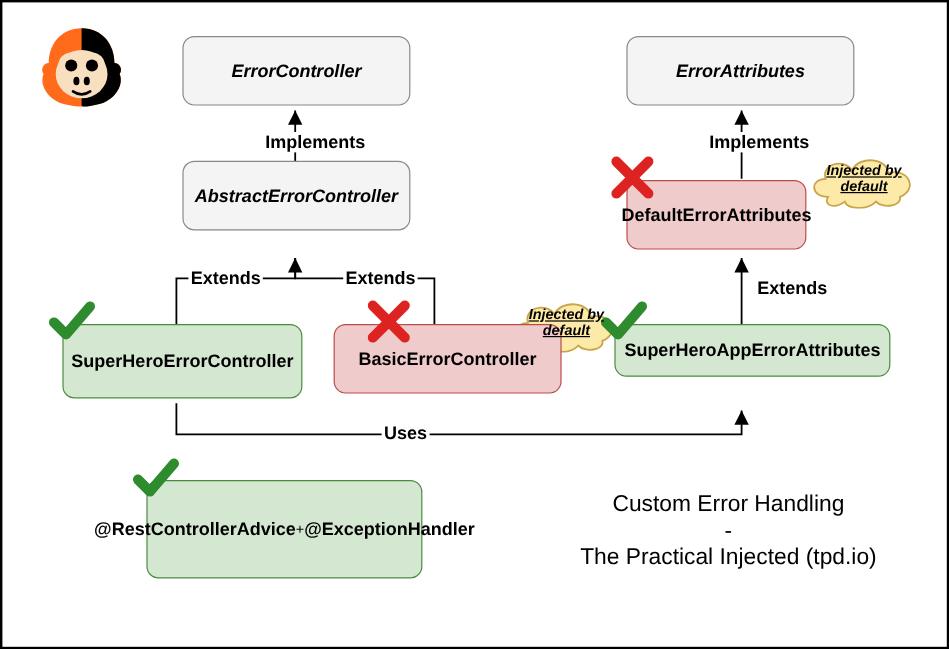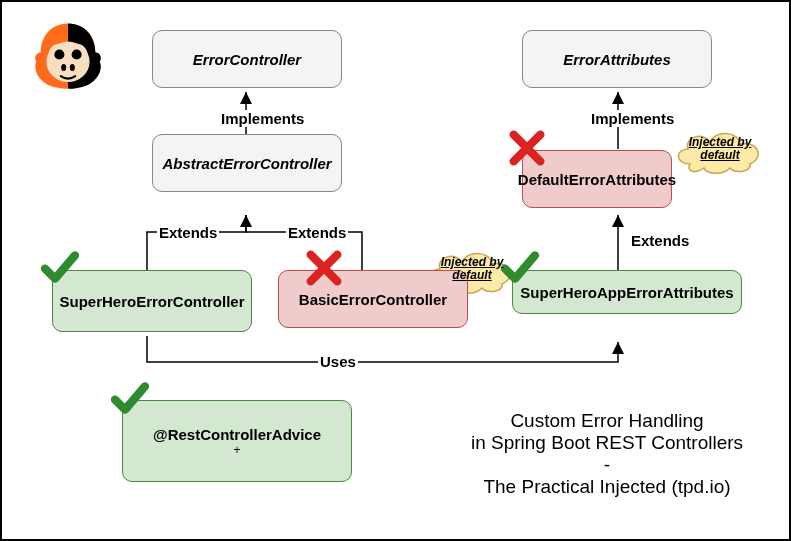--- a/index.html
+++ b/index.html
@@ -147,23 +147,24 @@
 </div>
 <div class="box red" style="left:276px; top:268px; width:190px; height:58px;">
   <span>BasicErrorController</span>
 </div>
 <div class="box green" style="left:510px; top:268px; width:230px; height:44px;">
   <span>SuperHeroAppErrorAttributes</span>
 </div>
 
 <div class="mlabel" style="left:316px; top:351px;">Uses</div>
 
-<div class="box green" style="left:120px; top:398px; width:230px; height:82px; flex-direction:column;">
+<div class="box green" style="left:120px; top:398px; width:230px; height:82px; flex-direction:row;">
   <span>@RestControllerAdvice</span>
   <span style="font-weight:normal; font-size:12px;">+</span>
+  <span>@ExceptionHandler</span>
 </div>
 
 <div class="check" style="left:38px; top:245px;">
   <svg viewBox="0 0 24 24">
       <path d="M3 13 L9 19 L21 5" stroke="#2e8b2e" stroke-width="5" fill="none" stroke-linecap="round" stroke-linejoin="round"></path>
     </svg>
 </div>
 <div class="check" style="left:498px; top:245px;">
   <svg viewBox="0 0 24 24">
       <path d="M3 13 L9 19 L21 5" stroke="#2e8b2e" stroke-width="5" fill="none" stroke-linecap="round" stroke-linejoin="round"></path>
@@ -194,16 +195,15 @@
 </div>
 <div class="cloud" style="left:668px; top:122px;">
   <svg viewBox="0 0 100 50">
       <path d="M20 40 C5 40 5 25 18 25 C14 12 34 8 40 18 C46 5 70 8 70 20 C88 16 95 34 80 40 C82 48 65 50 60 44 C52 52 36 50 34 44 C26 50 16 48 20 40 Z" fill="#fdeaa8" stroke="#c9a54a" stroke-width="1.5"></path>
     </svg>
   <span style="line-height:1.1;">Injected by default</span>
 </div>
 
 <div class="caption" style="left:445px; top:408px; width:320px;">
   <div>Custom Error Handling</div>
-  <div>in Spring Boot REST Controllers</div>
   <div>-</div>
   <div>The Practical Injected (tpd.io)</div>
 </div>
 
 </body></html>

